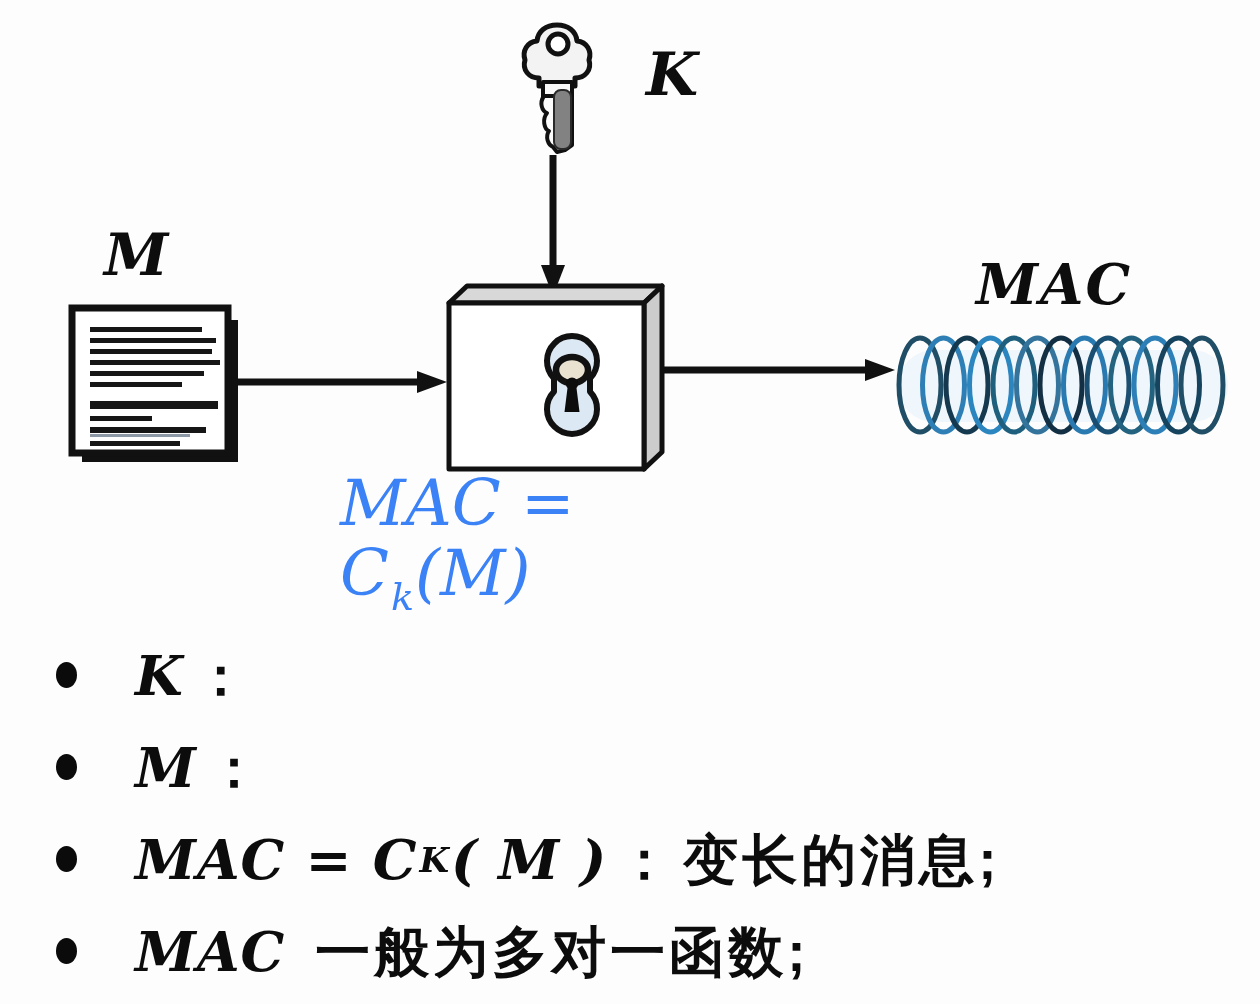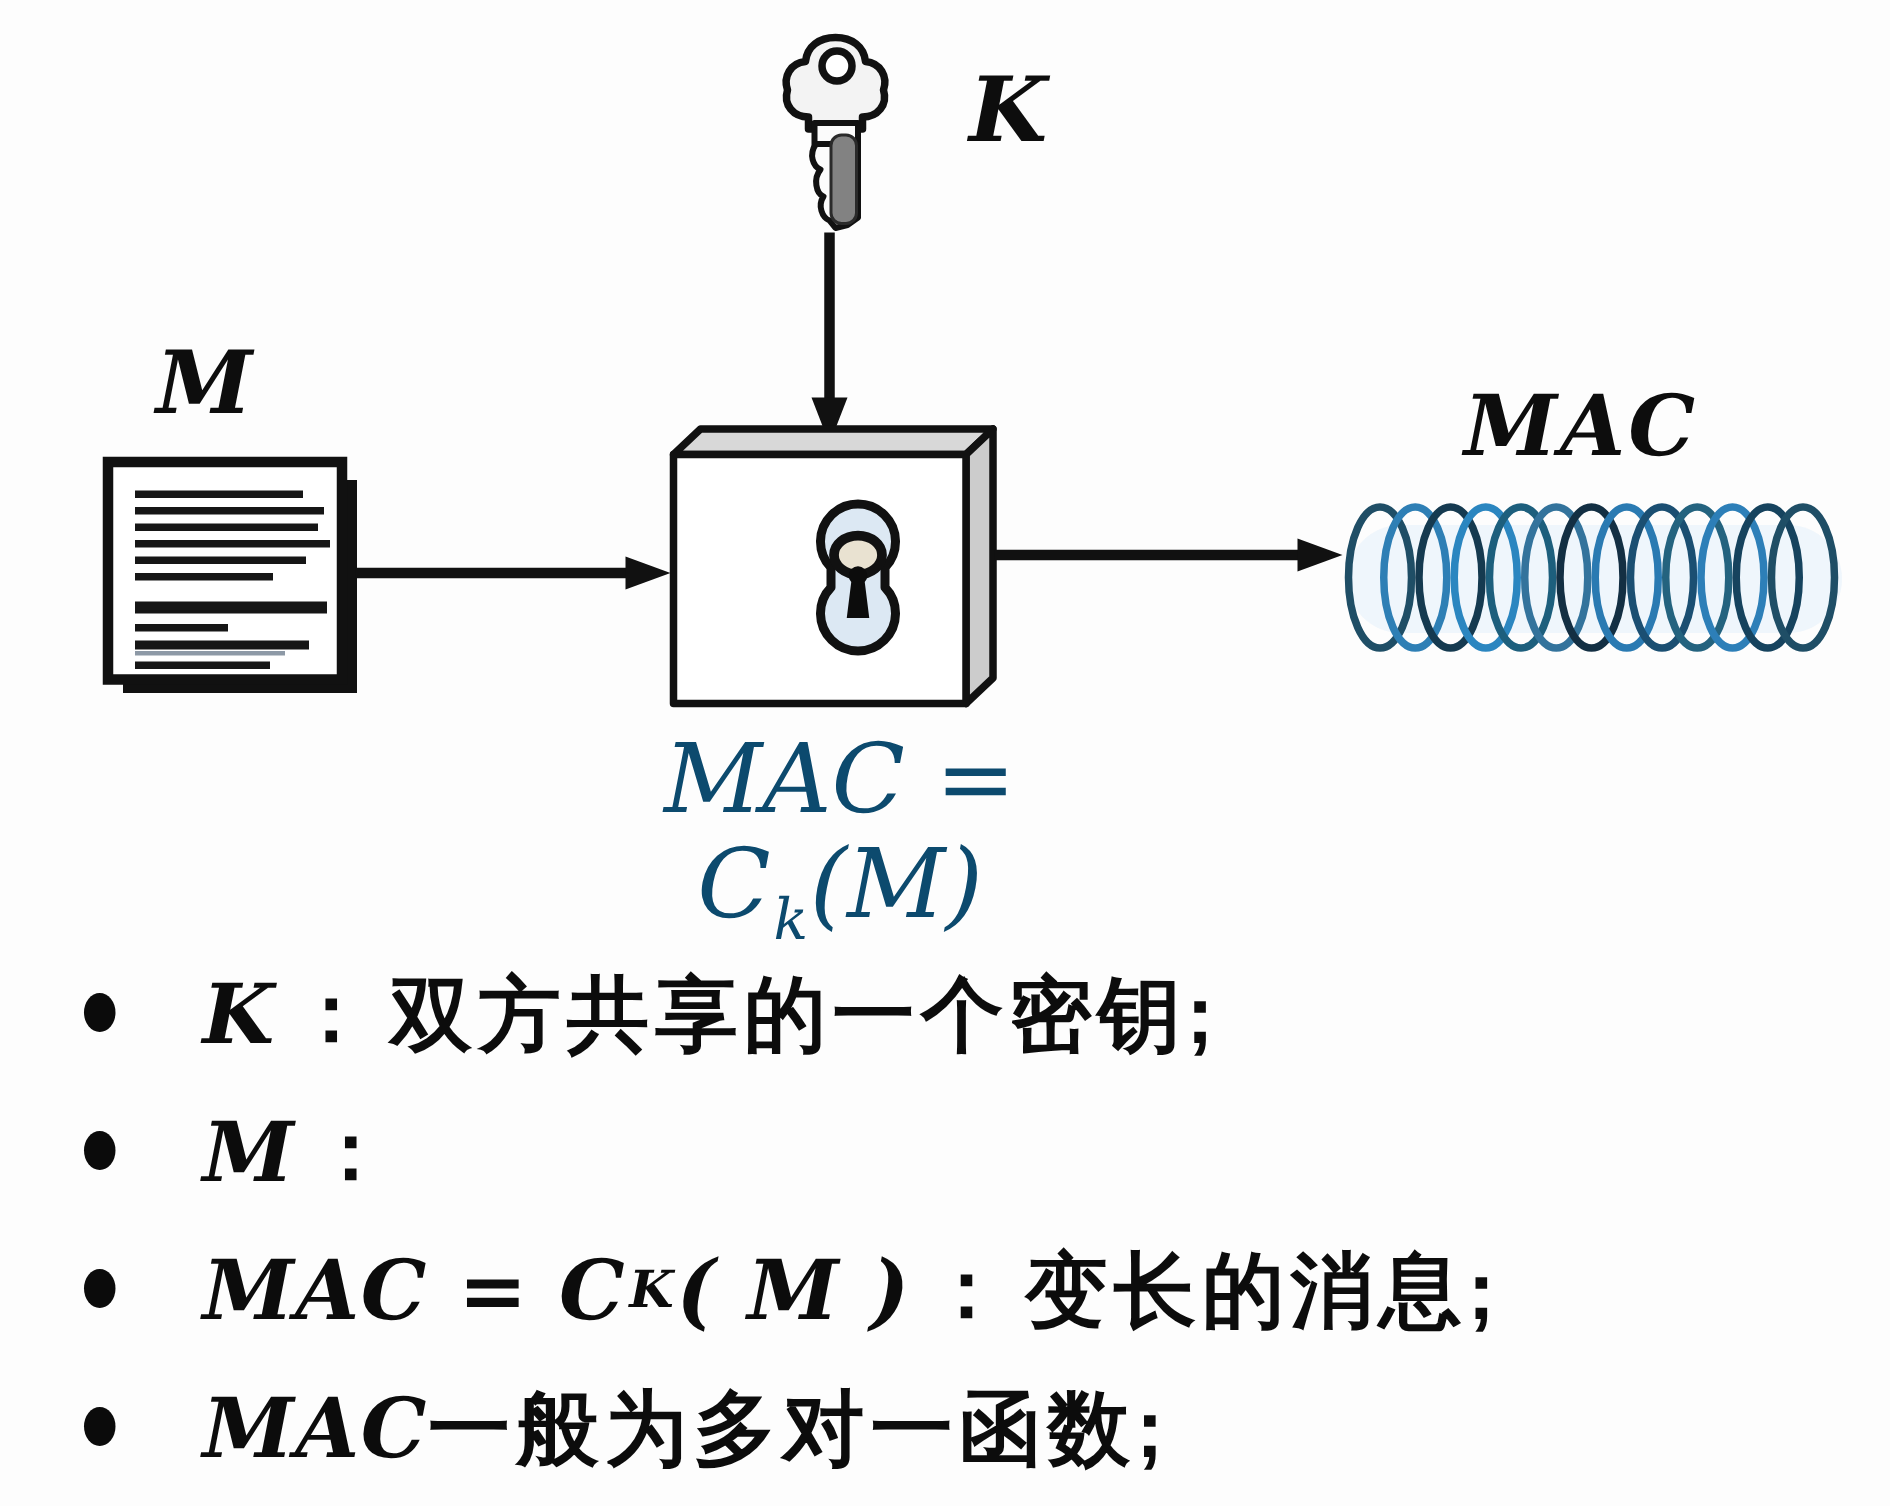--- a/index.html
+++ b/index.html
@@ -3,31 +3,31 @@
 <meta charset="utf-8">
 <style>
   html,body{margin:0;padding:0;background:#fdfdfd;}
   body{width:1260px;height:1004px;overflow:hidden;}
   .stage{position:relative;width:1260px;height:1004px;background:#fdfdfd;color:#111;}
   .diagram-svg{position:absolute;left:0;top:0;}
   .lbl{position:absolute;font-family:"DejaVu Serif",serif;font-weight:bold;font-style:italic;color:#0d0d0d;line-height:1;}
   .k-label{left:646px;top:44px;font-size:60px;}
   .m-label{left:104px;top:226px;font-size:58px;}
   .mac-label{left:976px;top:256px;font-size:56px;letter-spacing:2px;}
-  .formula{position:absolute;left:340px;top:485px;width:440px;text-align:center;
-           font-family:"DejaVu Serif",serif;font-style:italic;font-size:64px;color:#0c4a6e;line-height:1.1;}
+  .formula{position:absolute;left:340px;top:468px;width:440px;text-align:left;
+           font-family:"DejaVu Serif",serif;font-style:italic;font-size:64px;color:#3b82f6;line-height:1.1;}
   .formula .fsub{font-size:38px;vertical-align:-15px;margin:0 1px 0 2px;font-style:italic;}
   .bullets{position:absolute;left:38px;top:645px;margin:0;padding:0;list-style:none;width:1200px;}
   .bullet-row{display:flex;align-items:flex-start;margin-bottom:30px;line-height:62px;color:#0c0c0c;white-space:nowrap;}
   .dot{flex:none;width:21px;height:26px;background:#0b0b0b;border-radius:50%;margin:17px 58px 0 18px;}
   .term{font-family:"DejaVu Serif",serif;font-style:italic;font-weight:bold;font-size:55px;letter-spacing:1px;}
   .bsub{font-family:"DejaVu Serif",serif;font-style:italic;font-weight:bold;font-size:34px;vertical-align:-13px;margin:0 2px;}
   .colon{font-weight:bold;font-size:54px;font-family:"Liberation Sans","DejaVu Sans",sans-serif;margin:0 12px 0 10px;}
   .desc{font-weight:bold;font-size:55px;font-family:"Liberation Sans","DejaVu Sans",sans-serif;letter-spacing:4px;}
-  .after-space{}
+  .after-space{margin-left:30px;}
 </style>
 </head>
 <body>
 
 <div class="stage">
 
   <svg class="diagram-svg" width="1260" height="600" viewBox="0 0 1260 600">
 
     <g transform="translate(557,0)" stroke-linejoin="round">
       <path d="M 0 25 C 11 25 19 31 20 41 C 30 42 35 51 32 60 C 35 70 28 78 18 78 L 18 86 L -18 86 L -18 78 C -28 78 -35 70 -32 60 C -35 51 -30 42 -20 41 C -19 31 -11 25 0 25 Z" fill="#f3f3f3" stroke="#111" stroke-width="5"></path>
@@ -104,21 +104,20 @@
   <div class="lbl m-label">M</div>
   <div class="lbl mac-label">MAC</div>
 
   <div class="formula"><span>MAC = C</span><span class="fsub">k</span><span>(M)</span></div>
 
   <ul class="bullets">
     <li class="bullet-row">
       <span class="dot"></span>
       <span class="term">K</span>
       <span class="colon">：</span>
-      <span class="desc">双方共享的一个密钥;</span>
     </li>
     <li class="bullet-row">
       <span class="dot"></span>
       <span class="term">M</span>
       <span class="colon">：</span>
     </li>
     <li class="bullet-row">
       <span class="dot"></span>
       <span class="term">MAC = C</span>
       <span class="bsub">K</span>

